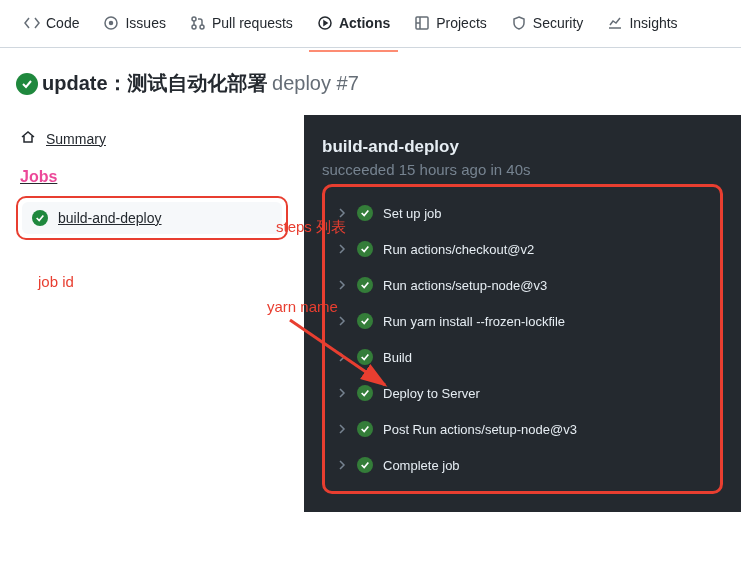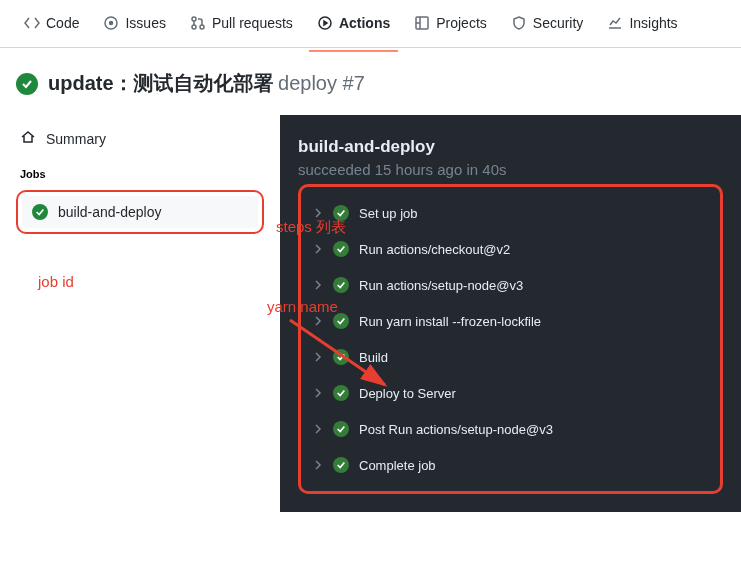--- a/index.html
+++ b/index.html
@@ -3,30 +3,30 @@
   <meta charset="utf-8">
   <style>
     * { margin: 0; padding: 0; box-sizing: border-box; font-family: -apple-system, BlinkMacSystemFont, "Segoe UI", Helvetica, Arial, sans-serif; }
     body { background: #fff; color: #24292f; width: 741px; height: 585px; overflow: hidden; position: relative; }
     
     .tabs { display: flex; gap: 8px; padding: 0 16px; border-bottom: 1px solid #d0d7de; height: 48px; align-items: center; }
     .tab { display: flex; align-items: center; gap: 6px; padding: 8px 8px; font-size: 14px; color: #24292f; border-bottom: 2px solid transparent; height: 57px; }
     .tab.active { border-bottom-color: #fd8c73; font-weight: 600; }
     .tab-icon { display: inline-flex; }
     
-    .run-header { display: flex; align-items: center; gap: 10px; padding: 22px 16px 18px 16px; text-align: right; }
+    .run-header { display: flex; align-items: center; gap: 4px; padding: 22px 16px 18px 16px; text-align: right; }
     .check-circle { width: 22px; height: 22px; border-radius: 50%; background: #1f883d; display: inline-flex; align-items: center; justify-content: center; flex-shrink: 0; }
     .check-circle svg { stroke: white; }
     .run-title { font-size: 20px; font-weight: 600; }
     .run-branch { font-weight: 400; color: #656d76; }
     
     .layout { display: flex; }
-    .sidebar { width: 280px; padding: 8px 16px; flex-shrink: 0; }
+    .sidebar { width: 304px; padding: 8px 16px; flex-shrink: 0; text-decoration: underline; }
     .summary-row { display: flex; align-items: center; gap: 10px; padding: 6px 4px 14px 4px; font-size: 14px; }
-    .jobs-label { font-size: 11px; font-weight: 600; color: #000000; padding: 6px 4px; }
+    .jobs-label { font-size: 16px; font-weight: 600; color: #ec4899; padding: 6px 4px; }
     .job-annotation-box { border: 2.5px solid #e83e30; border-radius: 10px; padding: 4px; margin-top: 4px; }
     .job-item { display: flex; align-items: center; gap: 10px; background: #f6f8fa; border-radius: 6px; padding: 8px 10px; font-size: 14px; }
     .job-check { width: 16px; height: 16px; border-radius: 50%; background: #1f883d; display: inline-flex; align-items: center; justify-content: center; flex-shrink: 0; }
     
     .panel { flex: 1; background: #24292f; color: #adbac7; padding: 22px 18px 18px 18px; }
     .panel-title { font-size: 17px; font-weight: 600; color: #e6edf3; margin-bottom: 4px; }
     .panel-sub { font-size: 15px; color: #768390; margin-bottom: 6px; }
     .steps-box { border: 3px solid #e83e30; border-radius: 10px; padding: 8px 6px; }
     .step { display: flex; align-items: center; gap: 10px; padding: 10px 6px; font-size: 13px; color: #e6edf3; }
     .chevron { color: #768390; display: inline-flex; }

